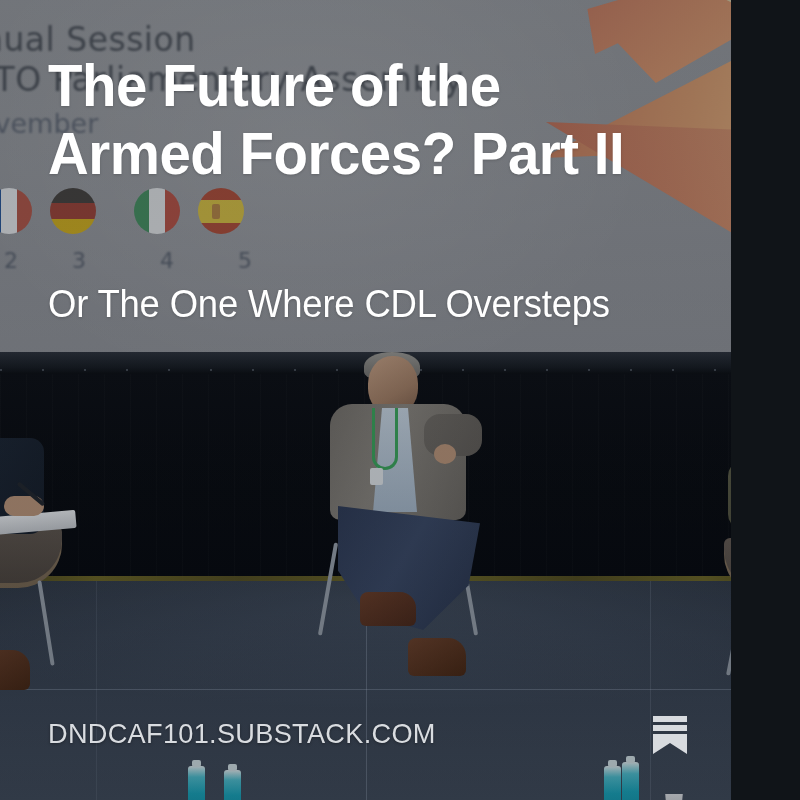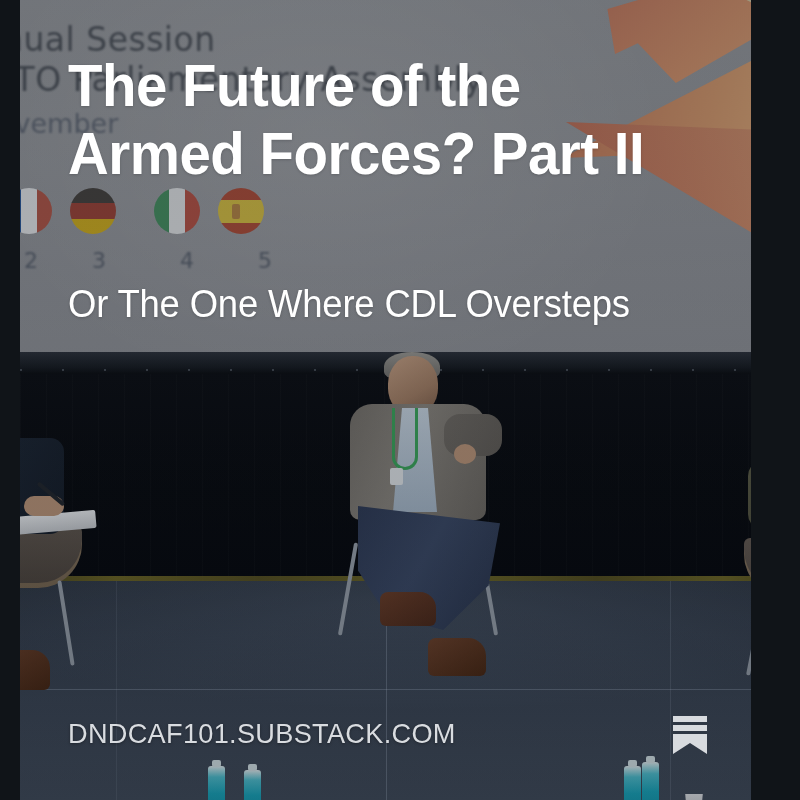--- a/index.html
+++ b/index.html
@@ -9,21 +9,20 @@
     background:#101418;
     font-family:"Liberation Sans", sans-serif;
     overflow:hidden;
   }
 
   #card {
     position:relative;
     width:731px; height:800px;
     overflow:hidden;
     background:#1b2029;
-    margin-left:20px;
   }
 
   
   .photo { position:absolute; inset:0; overflow:hidden; }
 
   
   .screen {
     position:absolute; left:0; top:0; width:800px; height:352px;
     background:linear-gradient(178deg,#9a9ca0 0%,#96989c 38%,#919398 72%,#8e9095 100%);
   }

